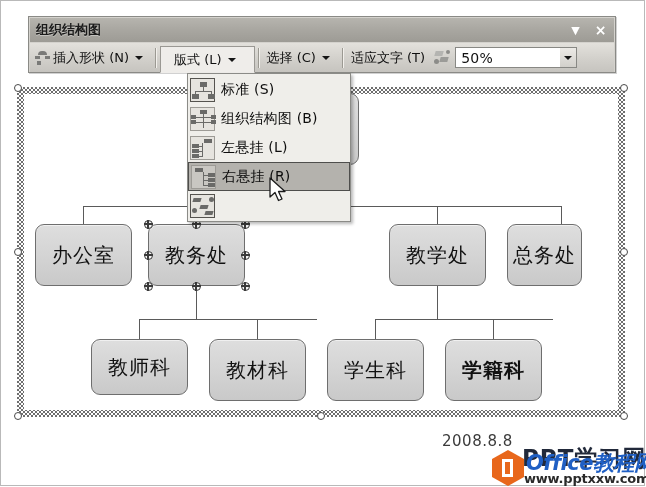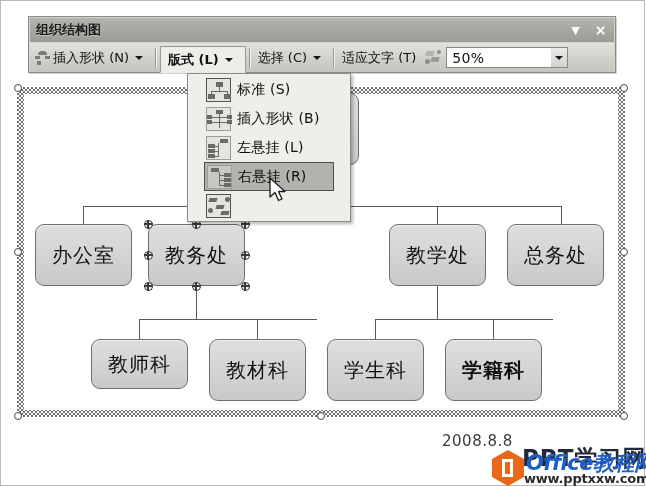--- a/index.html
+++ b/index.html
@@ -105,22 +105,21 @@
     background: #9b9992;
     border-right: 1px solid #f2f0ec;
     margin: 0 3px;
   }
   #btn-banshi {
     background: #efedea;
     border: 1px solid #9a9893;
     border-bottom: 1px solid #efedea;
     height: 25px;
     margin-top: 4px;
-    padding: 0 7px;
-    font-weight: bold;
+    padding: 0 13px;
   }
   
   .icon-insertshape {
     position: relative;
     width: 17px; height: 17px;
     margin-right: 2px;
     flex: none;
   }
   .icon-insertshape i {
     position: absolute;
@@ -255,21 +254,21 @@
   
   #dropdown {
     position: absolute;
     left: 186px; top: 72px;
     width: 164px;
     background: #efeeea;
     border: 1px solid #8b8b87;
     box-sizing: border-box;
     box-shadow: 2px 2px 3px rgba(0,0,0,0.28);
     z-index: 20;
-    padding: 1px 16px;
+    padding: 1px 0;
   }
   .menu-item {
     position: relative;
     display: flex;
     align-items: center;
     height: 29px;
     font-size: 14px;
     color: #0d0d0d;
     cursor: default;
     padding-left: 2px;
@@ -398,33 +397,33 @@
     <div class="conn h" style="left:66px;  top:119px; width:478px;"></div>
 
     <div class="conn v" style="left:66px;  top:119px; height:18px;"></div>
     <div class="conn v" style="left:177px; top:119px; height:18px;"></div>
     <div class="conn v" style="left:420px; top:119px; height:18px;"></div>
     <div class="conn v" style="left:544px; top:119px; height:18px;"></div>
 
     <div class="node" style="left:18px;  top:137px; width:97px; height:62px;">办公室</div>
     <div class="node" style="left:131px; top:137px; width:97px; height:62px;">教务处</div>
     <div class="node" style="left:372px; top:137px; width:97px; height:62px;">教学处</div>
-    <div class="node" style="left:490px; top:137px; width:97px; height:62px;">总务处</div>
+    <div class="node" style="left:490px; top:137px; width:75px; height:62px;">总务处</div>
 
     <div class="conn v" style="left:179px; top:199px; height:33px;"></div>
     <div class="conn h" style="left:122px; top:232px; width:178px;"></div>
     <div class="conn v" style="left:122px; top:232px; height:20px;"></div>
     <div class="conn v" style="left:240px; top:232px; height:20px;"></div>
 
     <div class="conn v" style="left:420px; top:199px; height:33px;"></div>
     <div class="conn h" style="left:358px; top:232px; width:178px;"></div>
     <div class="conn v" style="left:358px; top:232px; height:20px;"></div>
     <div class="conn v" style="left:476px; top:232px; height:20px;"></div>
 
-    <div class="node" style="left:74px;  top:252px; width:97px; height:50px;">教师科</div>
+    <div class="node" style="left:74px;  top:252px; width:97px; height:56px;">教师科</div>
     <div class="node" style="left:192px; top:252px; width:97px; height:62px;">教材科</div>
     <div class="node" style="left:310px; top:252px; width:97px; height:62px;">学生科</div>
     <div class="node" style="left:428px; top:252px; width:97px; height:62px;font-weight:bold;">学籍科</div>
 
     <div class="sel-handle" style="left:127px; top:133px;"></div>
     <div class="sel-handle" style="left:175px; top:133px;"></div>
     <div class="sel-handle" style="left:224px; top:133px;"></div>
     <div class="sel-handle" style="left:127px; top:164px;"></div>
     <div class="sel-handle" style="left:224px; top:164px;"></div>
     <div class="sel-handle" style="left:127px; top:195px;"></div>
@@ -515,21 +514,21 @@
         <i style="left:12px; top:6px;  width:1px; height:14px;"></i>
         <i style="left:2px;  top:9px;  width:10px;height:1px;"></i>
         <i style="left:13px; top:9px;  width:10px;height:1px;"></i>
         <i style="left:2px;  top:14px; width:10px;height:1px;"></i>
         <i style="left:13px; top:14px; width:10px;height:1px;"></i>
         <i style="left:0px;  top:7px;  width:5px; height:4px;"></i>
         <i style="left:20px; top:7px;  width:5px; height:4px;"></i>
         <i style="left:0px;  top:12px; width:5px; height:4px;"></i>
         <i style="left:20px; top:12px; width:5px; height:4px;"></i>
       </span>
-      <span class="mi-label">插入形状 (B)</span>
+      <span class="mi-label">组织结构图 (B)</span>
     </div>
 
     <div class="menu-item">
       <span class="mi-icon">
         <i style="left:13px; top:2px;  width:8px; height:4px;"></i>
         <i style="left:11px; top:6px;  width:1px; height:14px;"></i>
         <i style="left:4px;  top:9px;  width:8px; height:1px;"></i>
         <i style="left:4px;  top:14px; width:8px; height:1px;"></i>
         <i style="left:4px;  top:19px; width:8px; height:1px;"></i>
         <i style="left:1px;  top:7px;  width:7px; height:4px;"></i>

